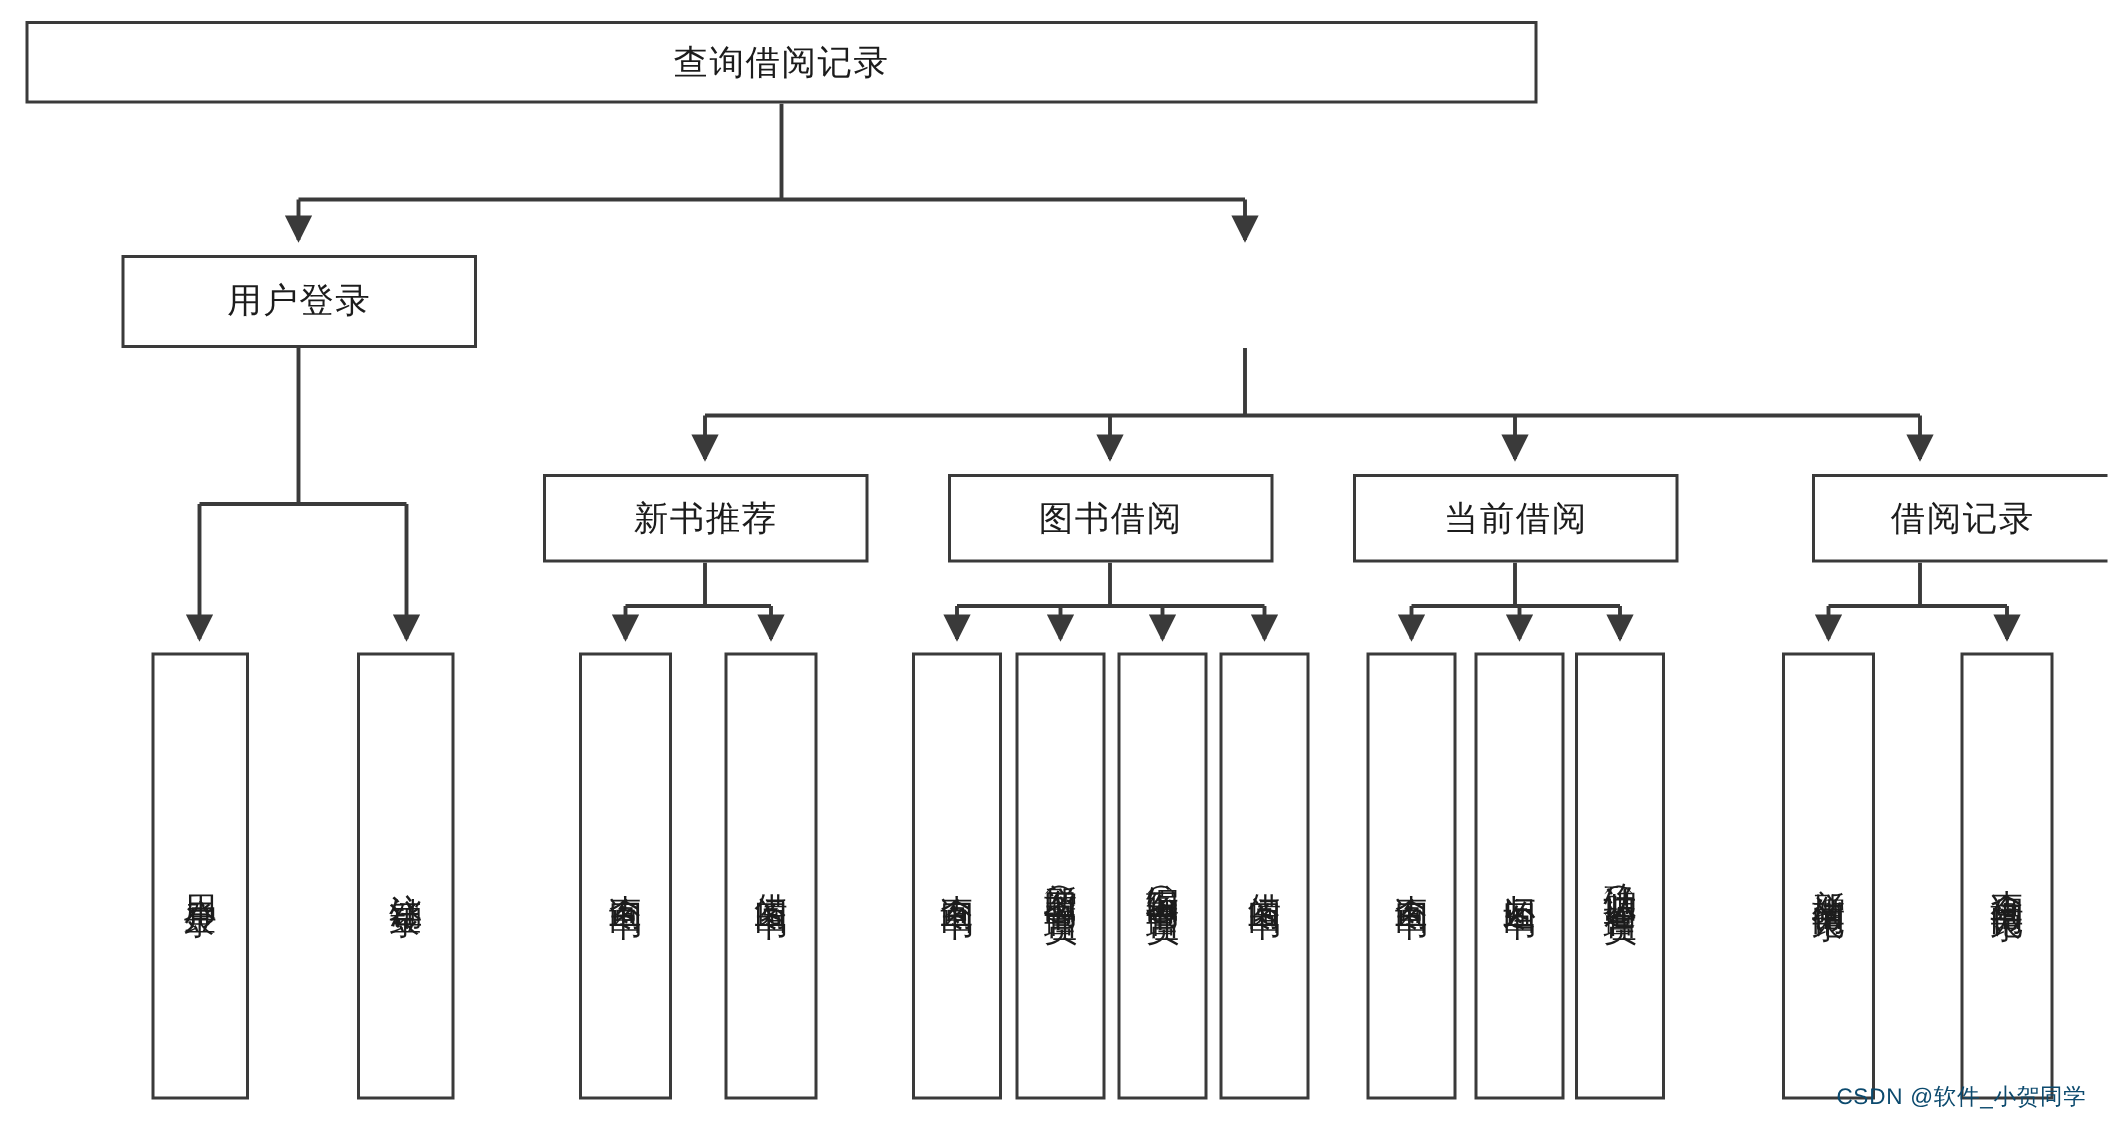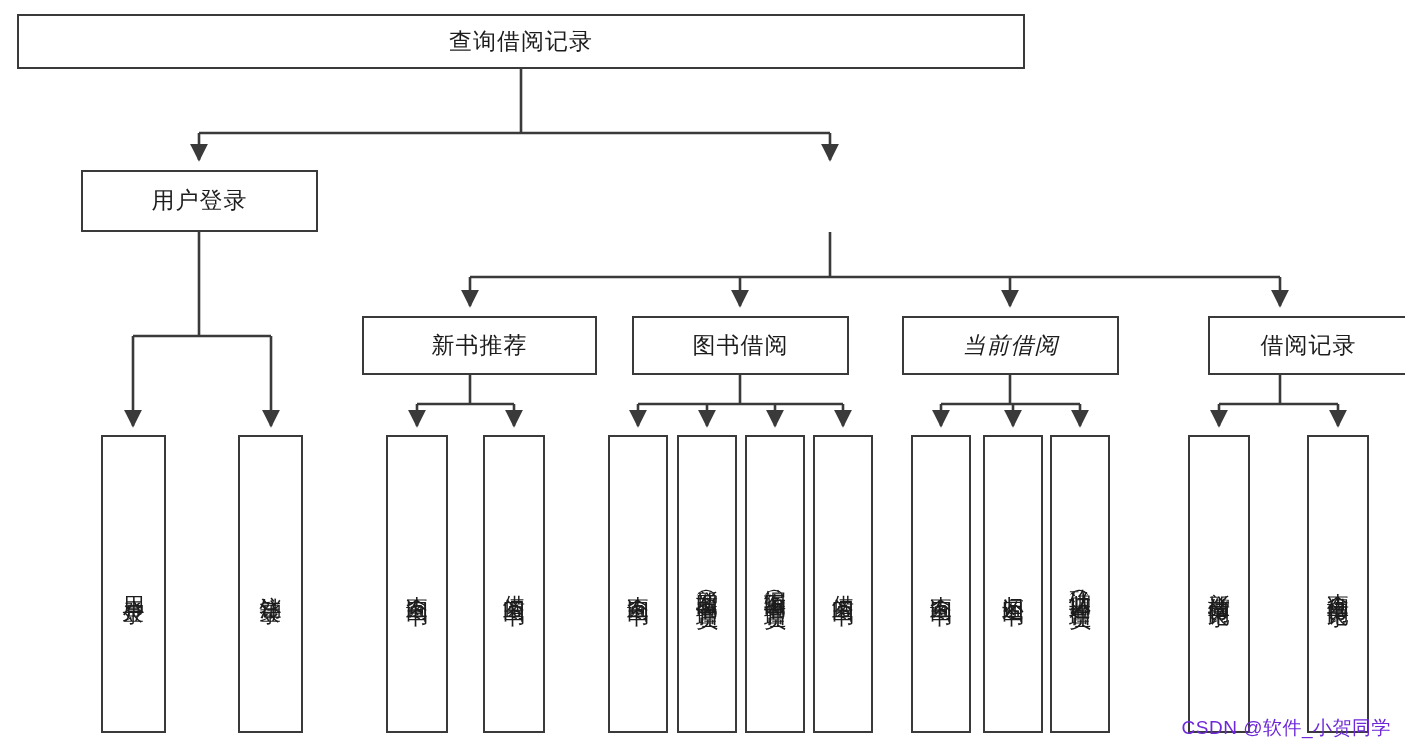--- a/index.html
+++ b/index.html
@@ -53,22 +53,22 @@
     line-height: 1.28;
     letter-spacing: 3px;
     white-space: nowrap;
     text-align: center;
     max-height: 100%;
   }
   .watermark {
     position: absolute;
     right: 14px;
     bottom: 6px;
-    font-size: 19px;
-    color: #6d28d9;
+    font-size: 15px;
+    color: #0c4a6e;
     white-space: nowrap;
     letter-spacing: 0.5px;
     pointer-events: none;
   }
 </style>
 </head>
 <body>
 
 <div id="diagram-root">
 
@@ -123,27 +123,27 @@
   </svg>
 
   <div class="node-box horizontal" style="left:17px; top:14px; width:1008px; height:55px;">
     <span class="node-label-h">查询借阅记录</span>
   </div>
 
   <div class="node-box horizontal" style="left:81px; top:170px; width:237px; height:62px;">
     <span class="node-label-h">用户登录</span>
   </div>
 
-  <div class="node-box horizontal" style="left:362px; top:316px; width:235px; height:59px;">
+  <div class="node-box horizontal" style="left:362px; top:316px; width:217px; height:59px;">
     <span class="node-label-h">新书推荐</span>
   </div>
   <div class="node-box horizontal" style="left:632px; top:316px; width:217px; height:59px;text-align:right;">
     <span class="node-label-h">图书借阅</span>
   </div>
-  <div class="node-box horizontal" style="left:902px; top:316px; width:217px; height:59px;font-style:italic;">
+  <div class="node-box horizontal" style="left:902px; top:316px; width:217px; height:59px;">
     <span class="node-label-h">当前借阅</span>
   </div>
   <div class="node-box horizontal" style="left:1208px; top:316px; width:201px; height:59px;">
     <span class="node-label-h">借阅记录</span>
   </div>
 
   <div class="node-box vertical" style="left:101px; top:435px; width:65px; height:298px;">
     <span class="node-label-v">用户登录</span>
   </div>
   <div class="node-box vertical" style="left:238px; top:435px; width:65px; height:298px;">

